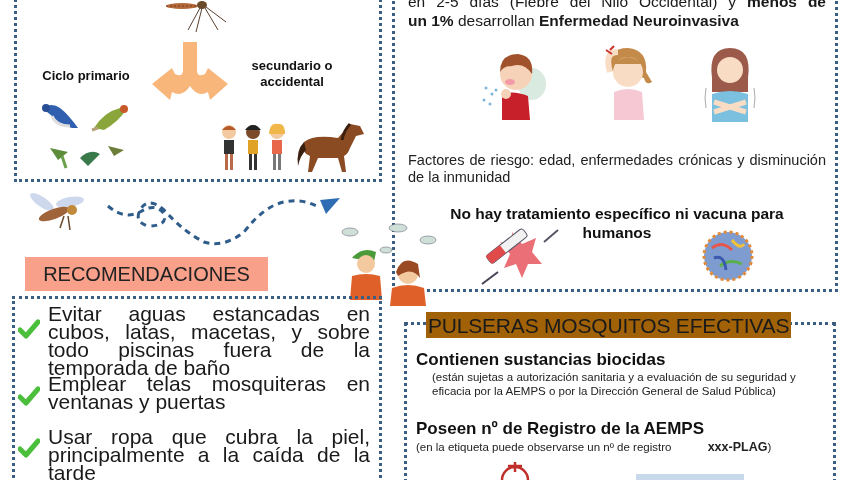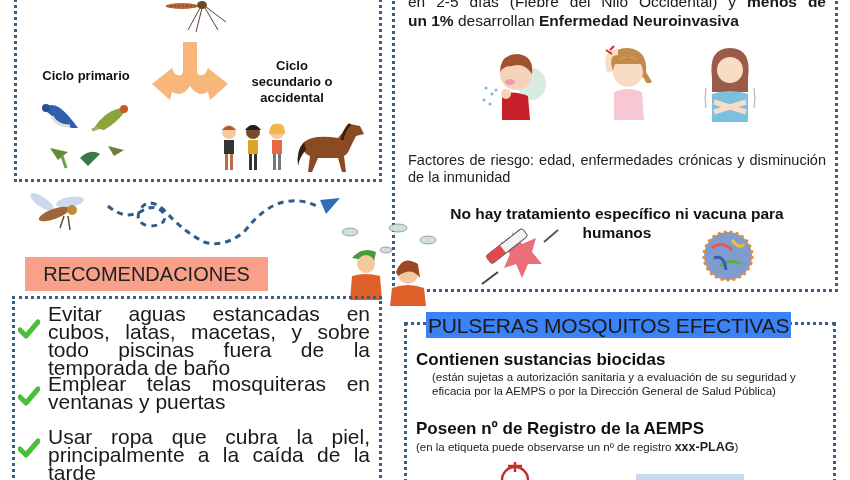--- a/index.html
+++ b/index.html
@@ -24,21 +24,20 @@
   <path d="M40 8 L28 30 M42 8 L36 32 M45 8 L58 30 M46 7 L66 22" stroke="#5a4030" stroke-width="1" fill="none"></path>
 </svg>
 
 <svg class="abs" style="left:150px;top:42px;" width="80" height="62" viewBox="0 0 80 62">
   <path d="M33 0 H47 V28 Q47 36 55 32 L58 26 L78 42 L60 58 L58 50 Q48 56 40 44 Q32 56 22 50 L20 58 L2 42 L22 26 L25 32 Q33 36 33 28 Z" fill="#f8b67a"></path>
 </svg>
 
 <div class="abs label-center" style="left:36px;top:68px;width:100px;">Ciclo primario</div>
 
 <div class="abs label-center" style="left:240px;top:58px;width:104px;">
-  <div>Ciclo</div>
   <div>secundario o</div>
   <div>accidental</div>
 </div>
 
 <svg class="abs" style="left:38px;top:100px;" width="100" height="75" viewBox="0 0 100 75">
   <path d="M4 8 Q14 2 22 8 Q30 14 40 28 L34 28 Q20 24 14 16 Z" fill="#2f5fae"></path>
   <circle cx="8" cy="8" r="4" fill="#2a4e96"></circle>
   <path d="M14 16 Q18 26 32 26" stroke="#ddd" stroke-width="3" fill="none"></path>
   <path d="M56 28 Q66 12 82 8 L88 10 Q80 22 66 30 Z" fill="#8aa63a"></path>
   <circle cx="86" cy="9" r="4" fill="#c65a2a"></circle>
@@ -181,28 +180,28 @@
     <path d="M2 12 L8 18 L20 4" stroke="#4bbf3c" stroke-width="5" fill="none" stroke-linecap="round" stroke-linejoin="round"></path>
   </svg>
 <div class="rec-item" style="top:375px;">Emplear telas mosquiteras en ventanas y puertas</div>
 
 <svg class="check" style="left:18px;top:437px;" viewBox="0 0 22 22">
     <path d="M2 12 L8 18 L20 4" stroke="#4bbf3c" stroke-width="5" fill="none" stroke-linecap="round" stroke-linejoin="round"></path>
   </svg>
 <div class="rec-item" style="top:428px;">Usar ropa que cubra la piel, principalmente a la caída de la tarde</div>
 
 <div class="dash-box" style="left:404px;top:322px;width:432px;height:180px;"></div>
-<div class="abs" style="left:426px;top:312px;height:26px;padding:0 2px;background:#3b82f6;font-size:21px;line-height:27px;color:#1a1a1a;letter-spacing:-0.2px;">PULSERAS MOSQUITOS EFECTIVAS</div>
+<div class="abs" style="left:426px;top:312px;height:26px;padding:0 2px;background:#a16207;font-size:21px;line-height:27px;color:#1a1a1a;letter-spacing:-0.2px;">PULSERAS MOSQUITOS EFECTIVAS</div>
 
 <div class="abs bold" style="left:416px;top:350px;font-size:17px;line-height:20px;">Contienen sustancias biocidas</div>
 <div class="abs" style="left:432px;top:370px;width:400px;font-size:11.5px;line-height:14px;color:#222;">(están sujetas a autorización sanitaria y a evaluación de su seguridad y eficacia por la AEMPS o por la Dirección General de Salud Pública)</div>
 
 <div class="abs bold" style="left:416px;top:419px;font-size:17px;line-height:20px;">Poseen nº de Registro de la AEMPS</div>
 <div class="abs" style="left:416px;top:440px;width:410px;font-size:11.5px;line-height:14px;color:#222;">
-  <span>(en la etiqueta puede observarse un nº de registro </span><span class="bold" style="font-size:12.5px;">xxx-PLAG</span><span>)</span>
+  <span>(en la etiqueta puede observarse un nº de registro </span><span class="bold" style="font-size:12.5px;margin-left:33px;">xxx-PLAG</span><span>)</span>
 </div>
 
 <svg class="abs" style="left:498px;top:462px;" width="34" height="18" viewBox="0 0 34 18">
   <circle cx="17" cy="18" r="13" fill="none" stroke="#c0302a" stroke-width="2.5"></circle>
   <line x1="17" y1="0" x2="17" y2="10" stroke="#c0302a" stroke-width="2.5"></line>
   <line x1="10" y1="4" x2="24" y2="4" stroke="#c0302a" stroke-width="2.5"></line>
 </svg>
 <div class="abs" style="left:636px;top:474px;width:108px;height:8px;background:#c7d9ea;"></div>
 
 </body></html>

